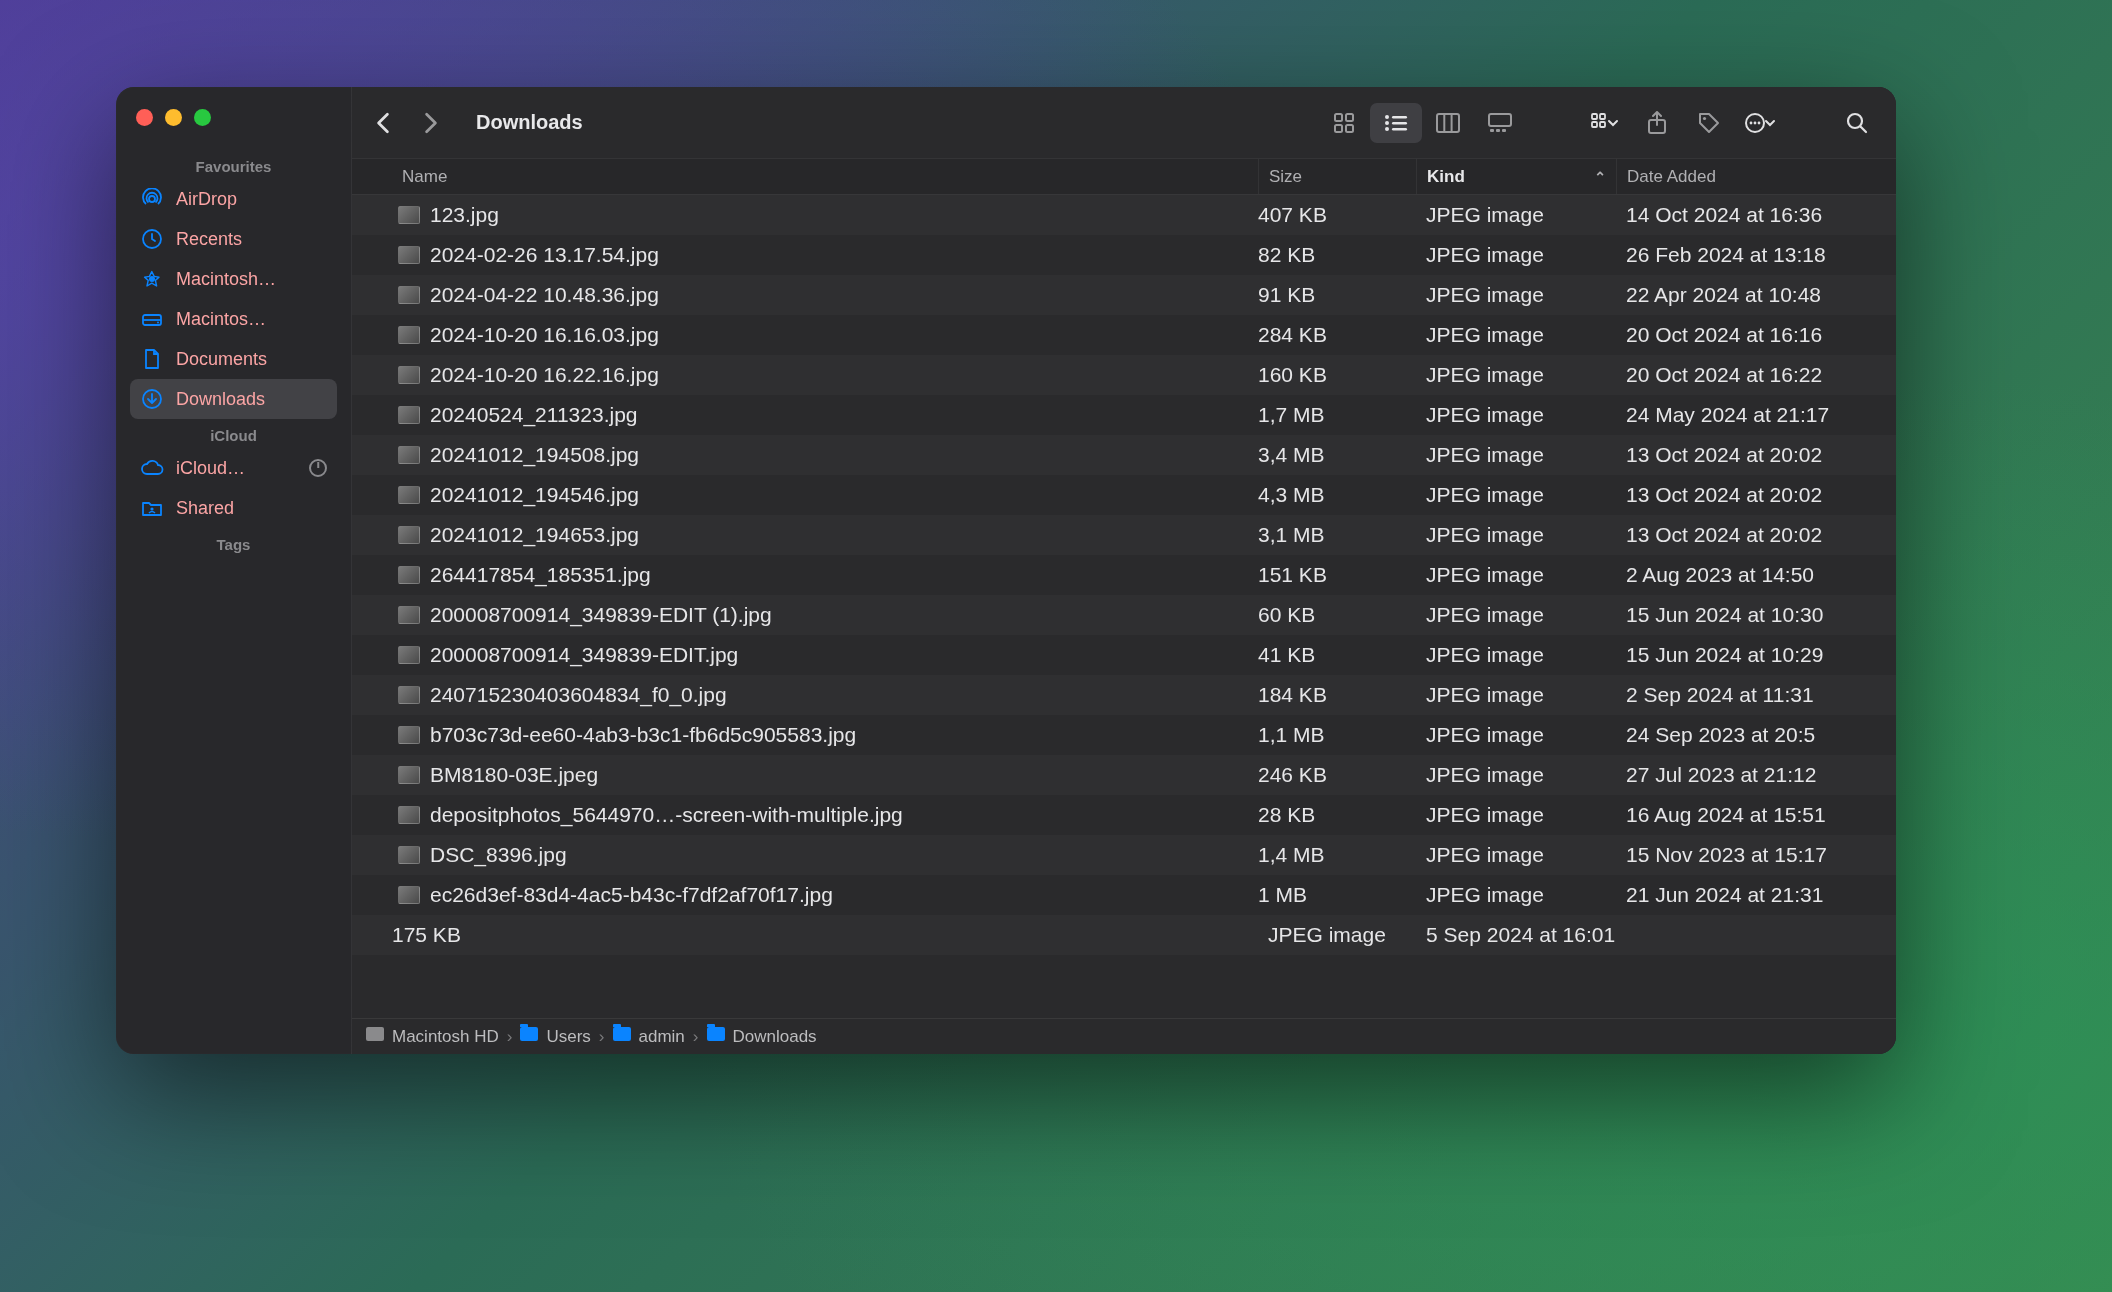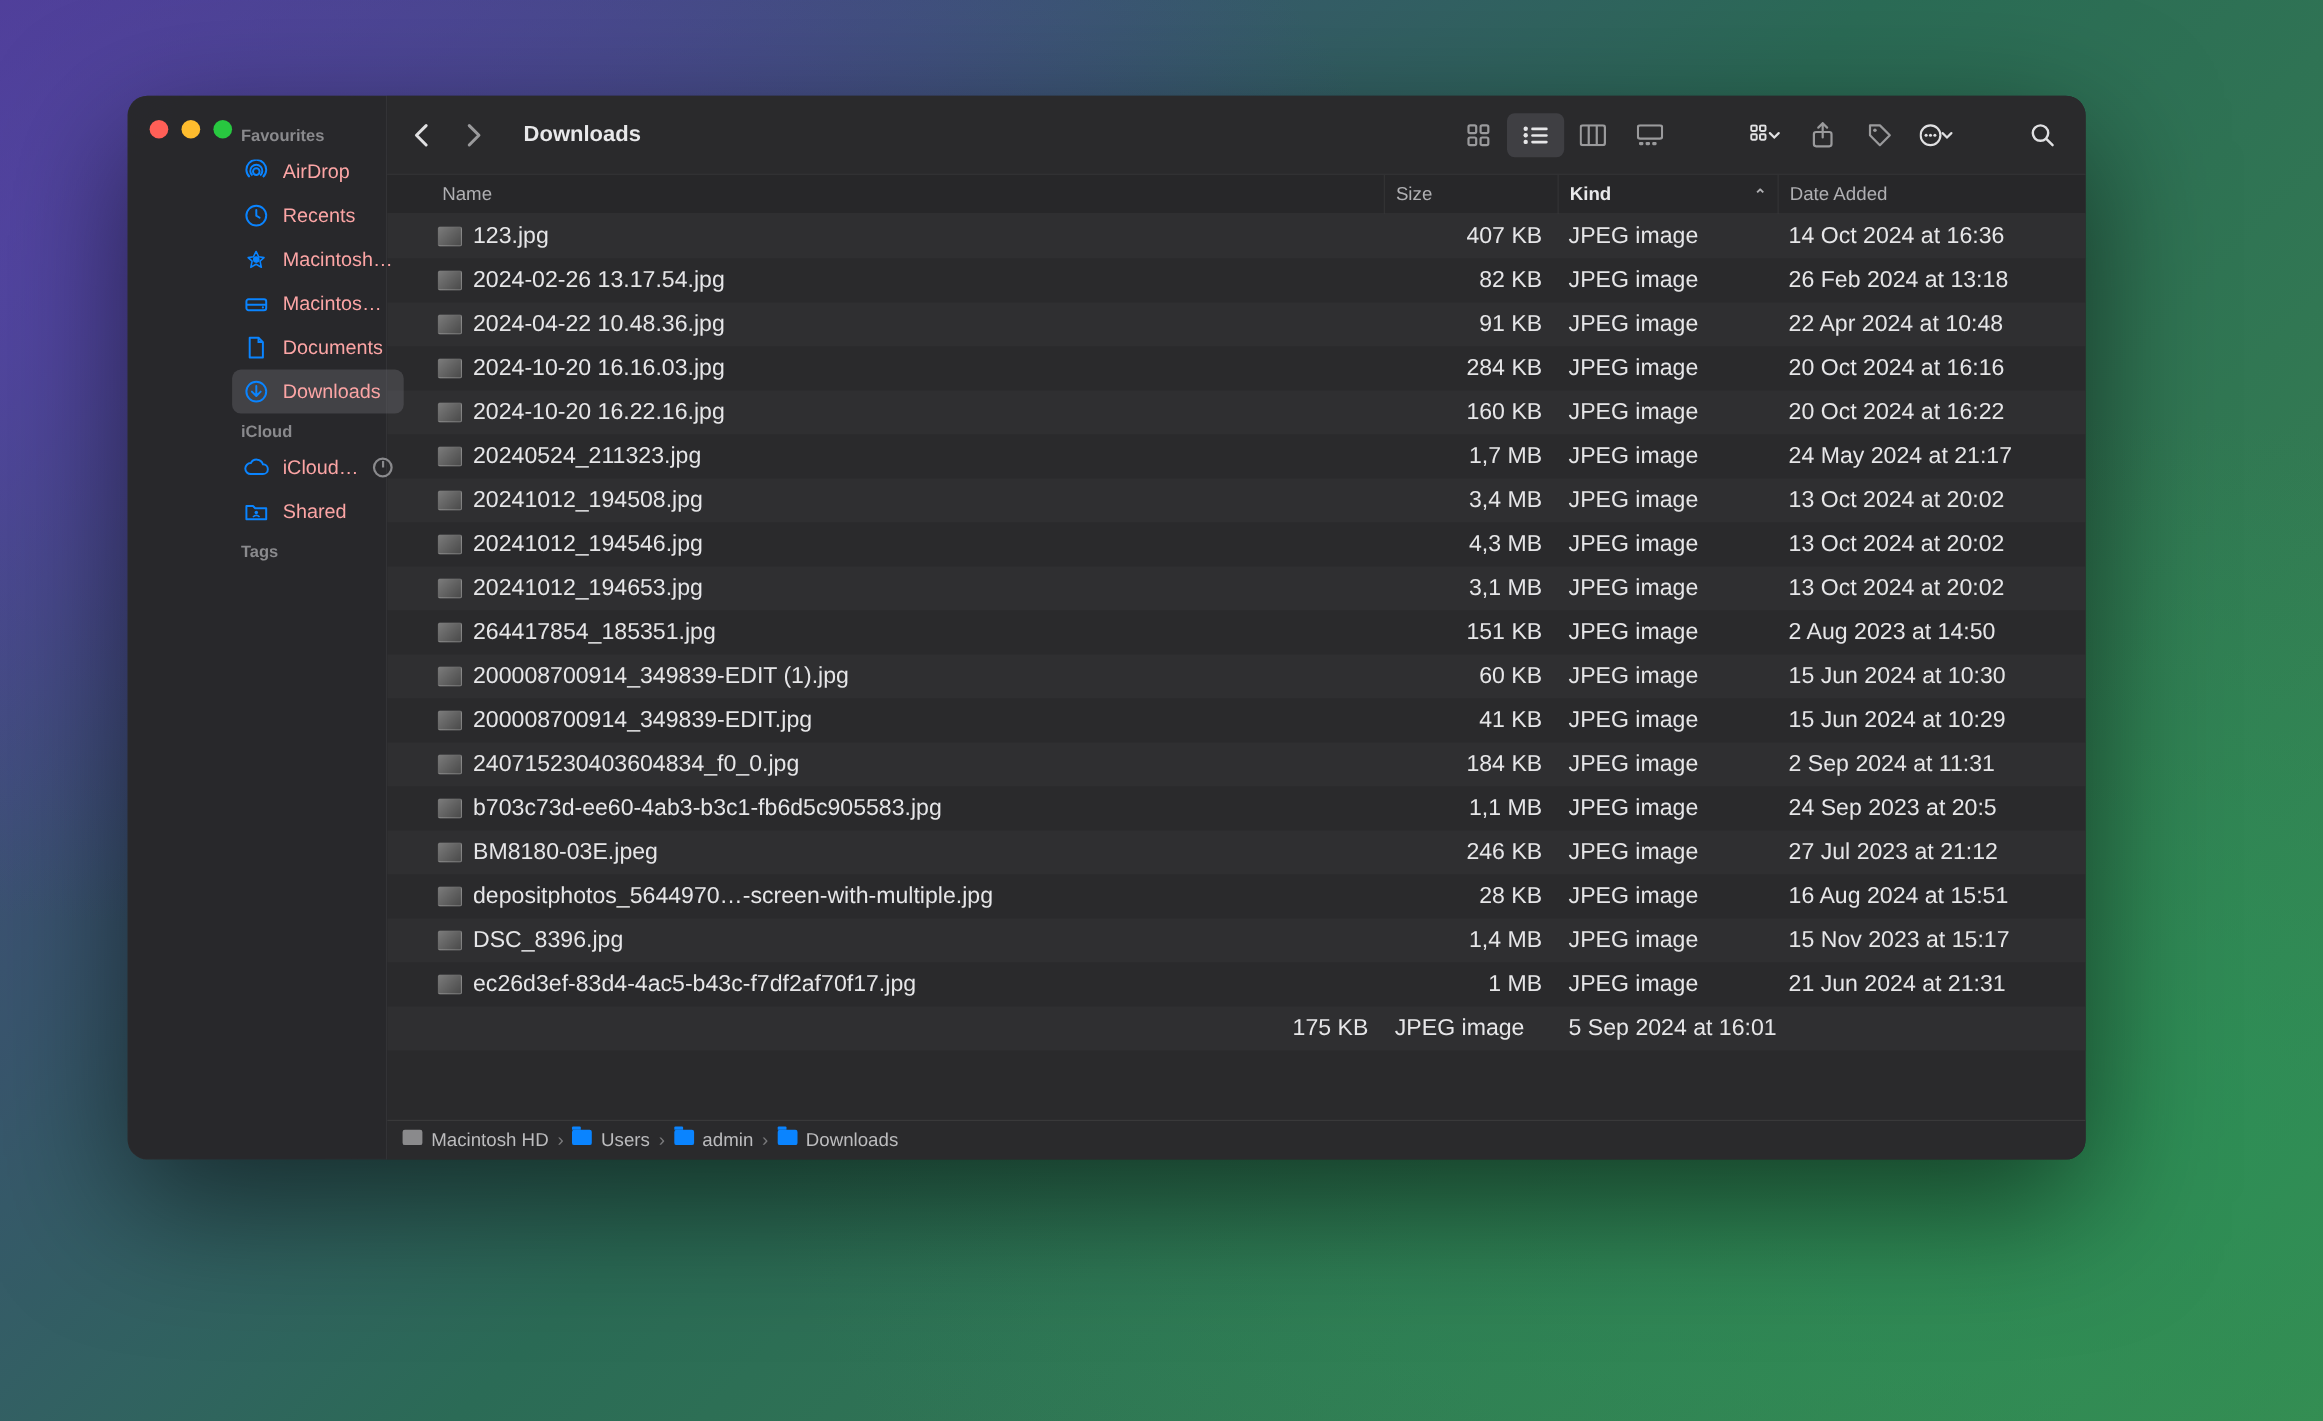--- a/index.html
+++ b/index.html
@@ -29,21 +29,22 @@
   }
   
   .sidebar {
     width: 236px;
     background: rgba(40,40,44,0.85);
     backdrop-filter: blur(30px);
     border-right: 1px solid rgba(255,255,255,0.06);
     padding: 20px 14px 8px 14px;
     font-size: 17px;
     display: flex;
-    flex-direction: row;
+    flex-direction: column;
+    text-align: center;
   }
   .traffic-lights {
     display: flex;
     gap: 12px;
     padding: 2px 0 24px 6px;
   }
   .light { width: 17px; height: 17px; border-radius: 50%; }
   .red { background: #ff5f57; }
   .yellow { background: #febc2e; }
   .green { background: #28c840; }
@@ -137,21 +138,21 @@
   .file-row:nth-child(even){ background:#2a2a2c; }
   .file-row .fname { display:flex; align-items:center; gap:10px; padding-left:0; overflow:hidden;}
   .file-row .fname .txt { overflow:hidden; text-overflow:ellipsis; }
   .file-row .thumb {
     width:22px; height:18px; border-radius:2px;
     background: linear-gradient(135deg,#7a7a7a,#4a4a4a);
     border:1px solid rgba(255,255,255,0.15);
     flex-shrink:0;
     margin-left: 6px;
   }
-  .file-row .size { text-align:right; padding-right:14px; }
+  .file-row .size { text-align:left; padding-right:14px; }
   .file-row .kind { padding-left:10px; }
   .file-row .date { padding-left:10px; overflow:hidden; text-overflow: clip;}
   
   .pathbar {
     height: 36px;
     display:flex; align-items:center;
     font-size:17px; color:#bcbcbe;
     padding: 0 14px; gap: 8px;
     border-top:1px solid rgba(255,255,255,0.07);
     background:#2a2a2c;

